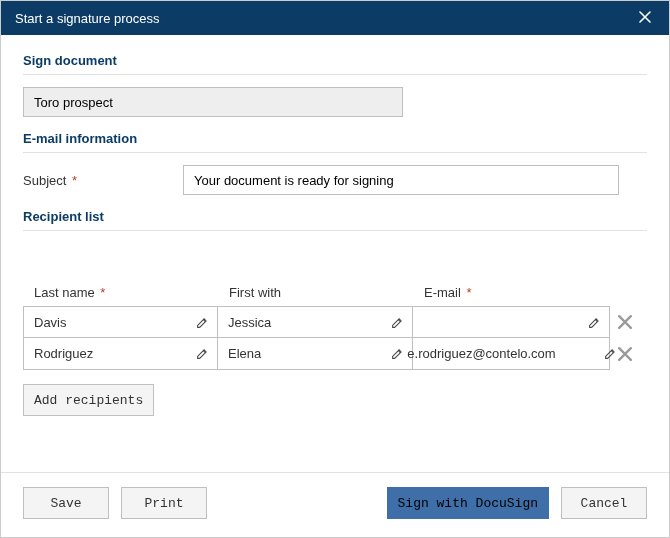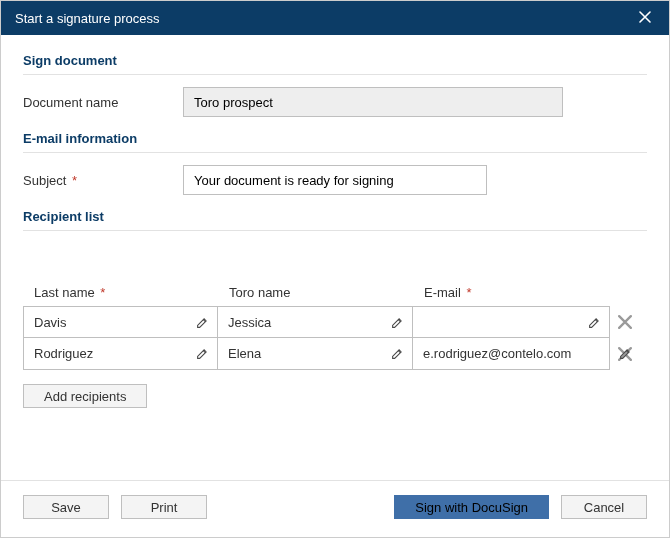--- a/index.html
+++ b/index.html
@@ -68,21 +68,21 @@
     font-size: 13px;
     font-family: inherit;
     color: #000000;
   }
   .ro-input {
     background: #eeeeee;
     width: 380px;
     display: flex;
     align-items: center;
   }
-  .text-input { width: 304px; background: #fff; }
+  .text-input { width: 436px; background: #fff; }
 
   .recip-table {
     width: 100%;
   }
   .recip-head {
     display: flex;
     align-items: center;
     padding: 6px 0 6px 0;
   }
   .col-last { width: 195px; padding-left: 10px; }
@@ -101,20 +101,21 @@
     height: 32px;
   }
   .cell {
     border: 1px solid #bfbfbf;
     display: flex;
     align-items: center;
     padding: 0 8px 0 10px;
     font-size: 13px;
     position: relative;
     background: #fff;
+    justify-content: center;
   }
   .recip-row .cell + .cell {
     border-left: none;
   }
   .recip-row + .recip-row .cell {
     border-top: none;
     gap: 48px;
   }
   .cell .pencil {
     margin-left: auto;
@@ -126,26 +127,26 @@
     width: 30px;
     display: flex;
     align-items: center;
     justify-content: center;
     color: #9a9a9a;
     cursor: pointer;
   }
   .col-del-btn svg { display: block; }
 
   .btn {
-    height: 24px;
+    height: 32px;
     border: 1px solid #bfbfbf;
     background: #f4f4f4;
-    padding: 0 20px;
-    font-size: 13px;
-    font-family: Liberation Sans, sans-serif;
+    padding: 0 10px;
+    font-size: 13px;
+    font-family: Liberation Mono, monospace;
     color: #333;
     cursor: pointer;
     display: inline-flex;
     align-items: center;
     justify-content: center;
   }
   .btn.primary {
     background: #3f6fa8;
     color: #000000;
     border: 1px solid #3f6fa8;
@@ -175,21 +176,20 @@
           <path d="M1 1 L11 11 M11 1 L1 11" stroke="#fff" stroke-width="1.6" stroke-linecap="round"></path>
         </svg>
     </span>
   </div>
 
   <div class="content">
 
     <div class="section-header first">Sign document</div>
 
     <div class="form-row">
-      <div class="form-label">Document name</div>
       <div class="ro-input">
         <span>Toro prospect</span>
       </div>
     </div>
 
     <div class="section-header">E-mail information</div>
 
     <div class="form-row">
       <div class="form-label">
         <span>Subject</span><span class="req"> *</span>
@@ -198,21 +198,21 @@
     </div>
 
     <div class="section-header">Recipient list</div>
 
     <div class="recip-table">
 
       <div class="recip-head">
         <div class="hcell col-last">
           <span>Last name</span><span class="req"> *</span>
         </div>
-        <div class="hcell col-first">Toro name</div>
+        <div class="hcell col-first">First with</div>
         <div class="hcell col-email">
           <span>E-mail</span><span class="req"> *</span>
         </div>
         <div class="hcell col-del"></div>
       </div>
 
       <div id="recip-rows">
           <div class="recip-row">
             <div class="cell col-last">
               <span>Davis</span>

